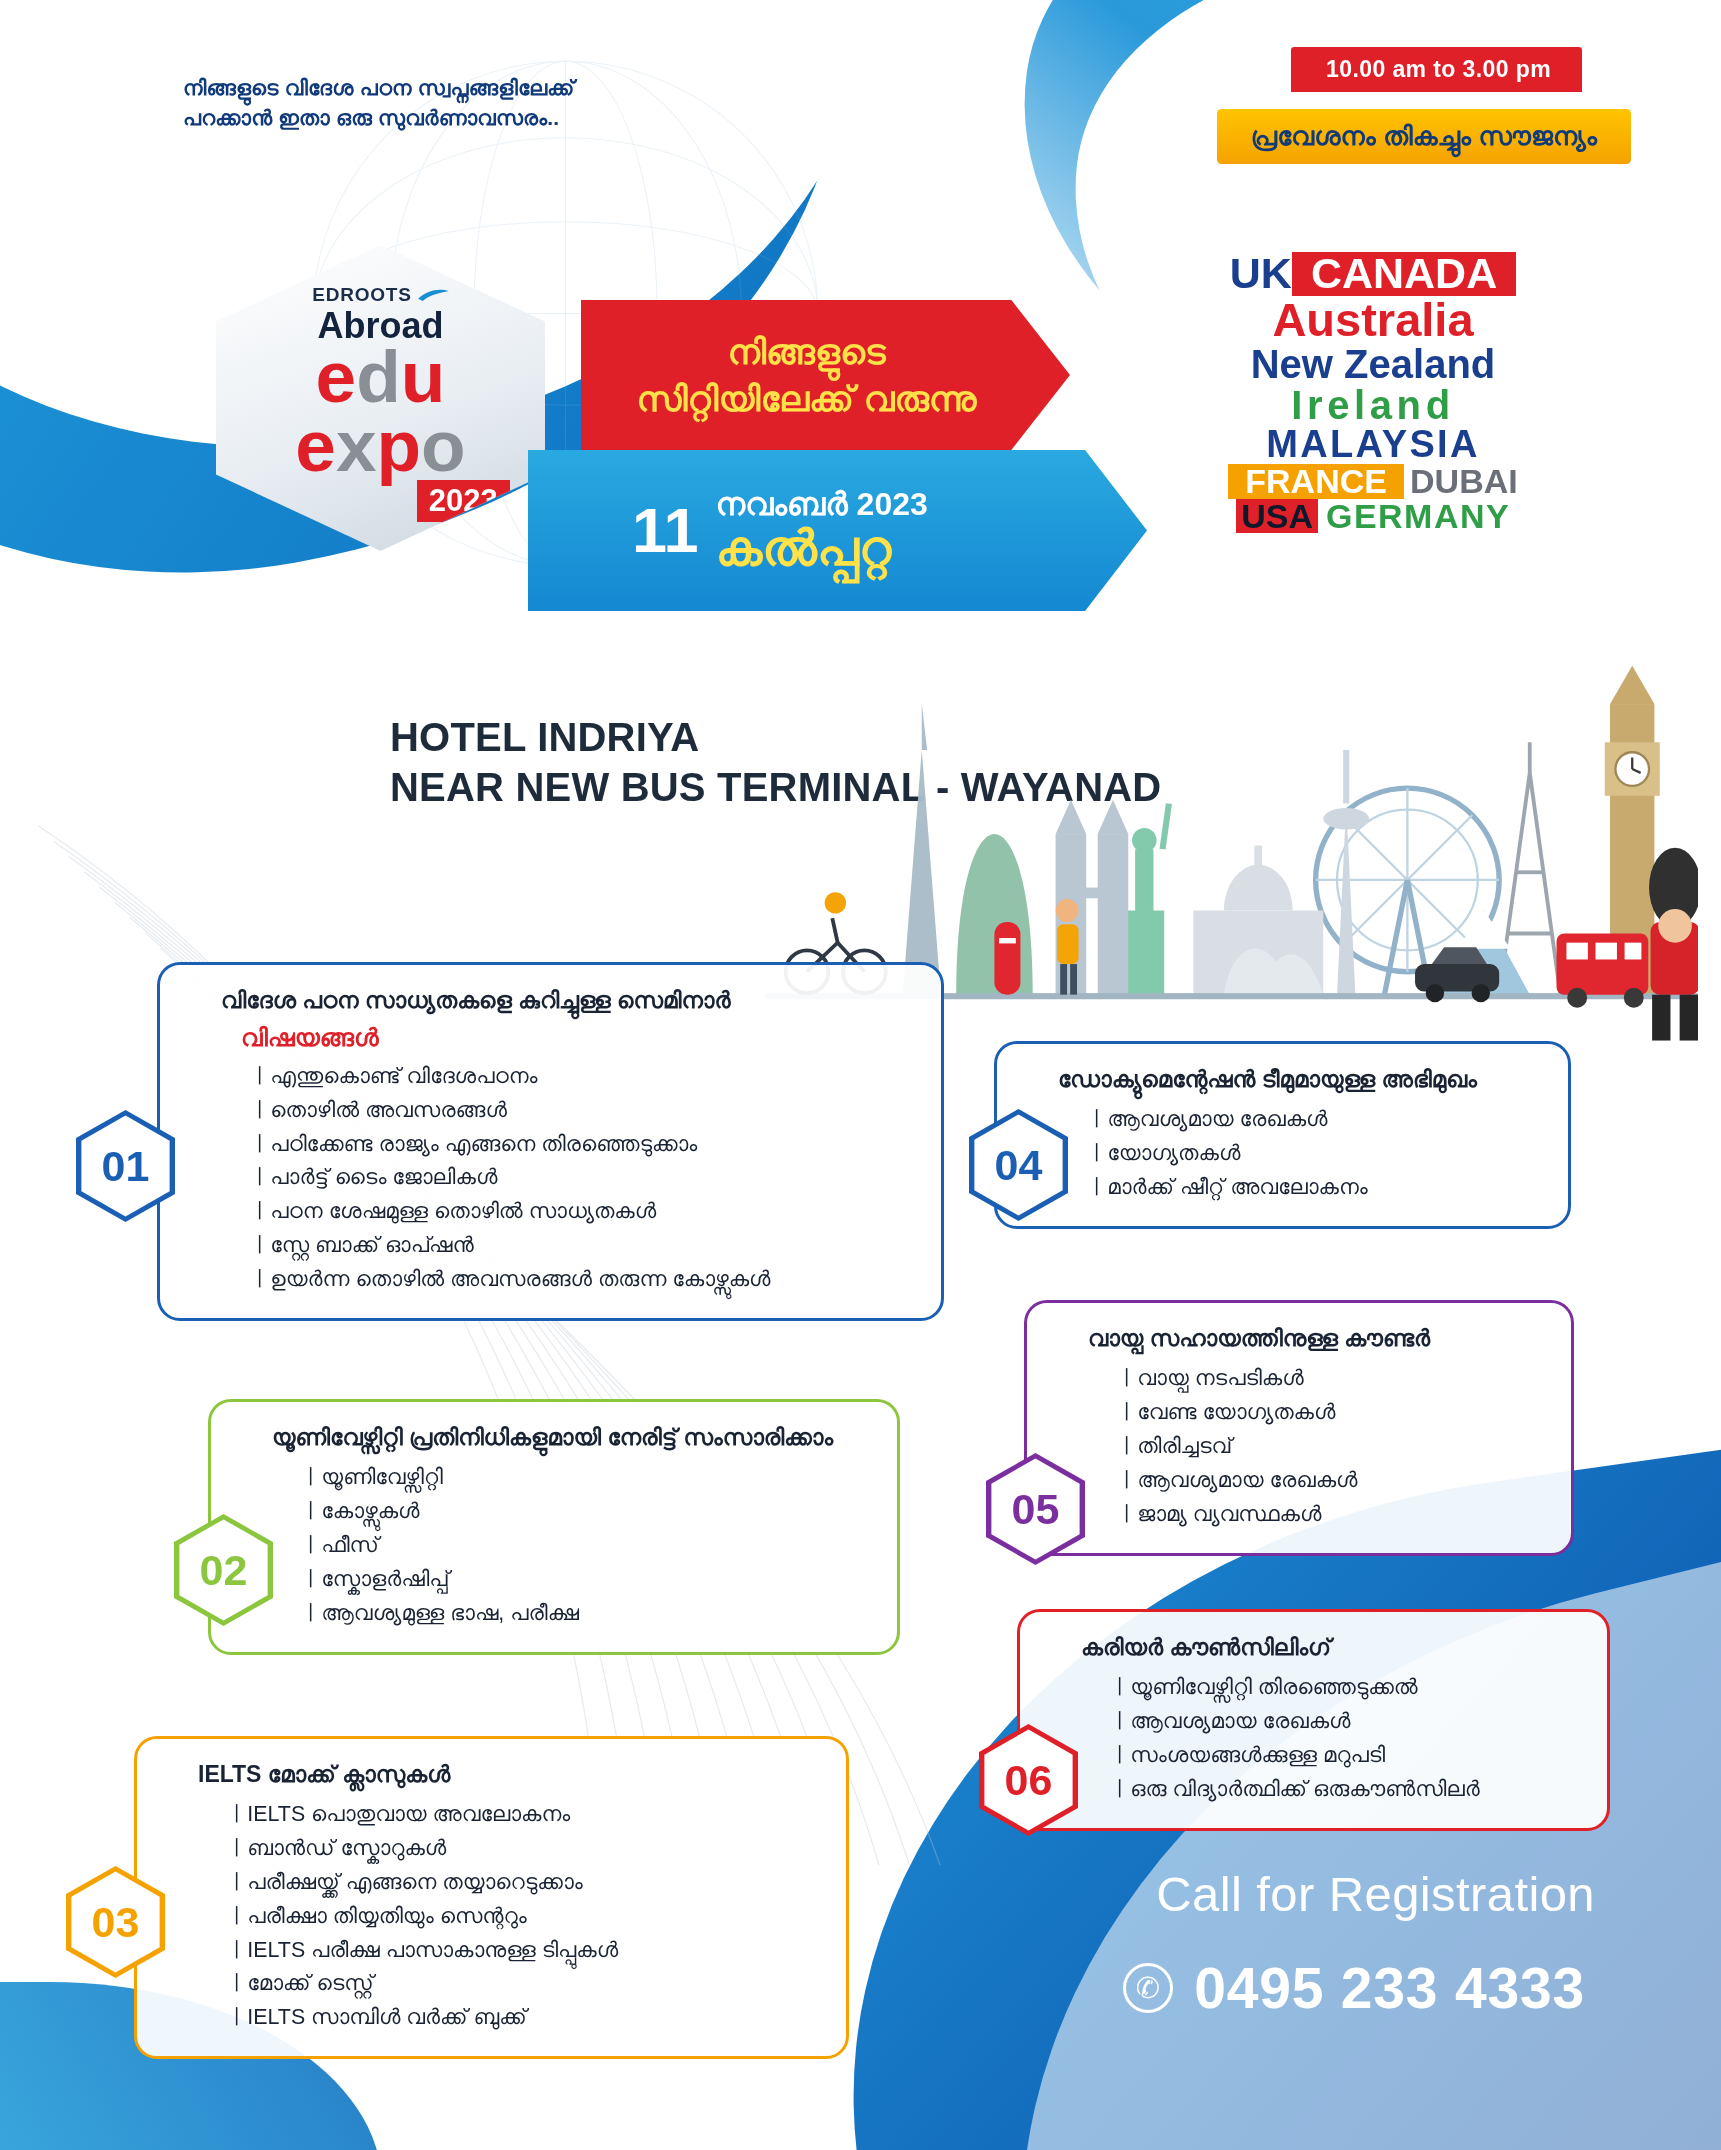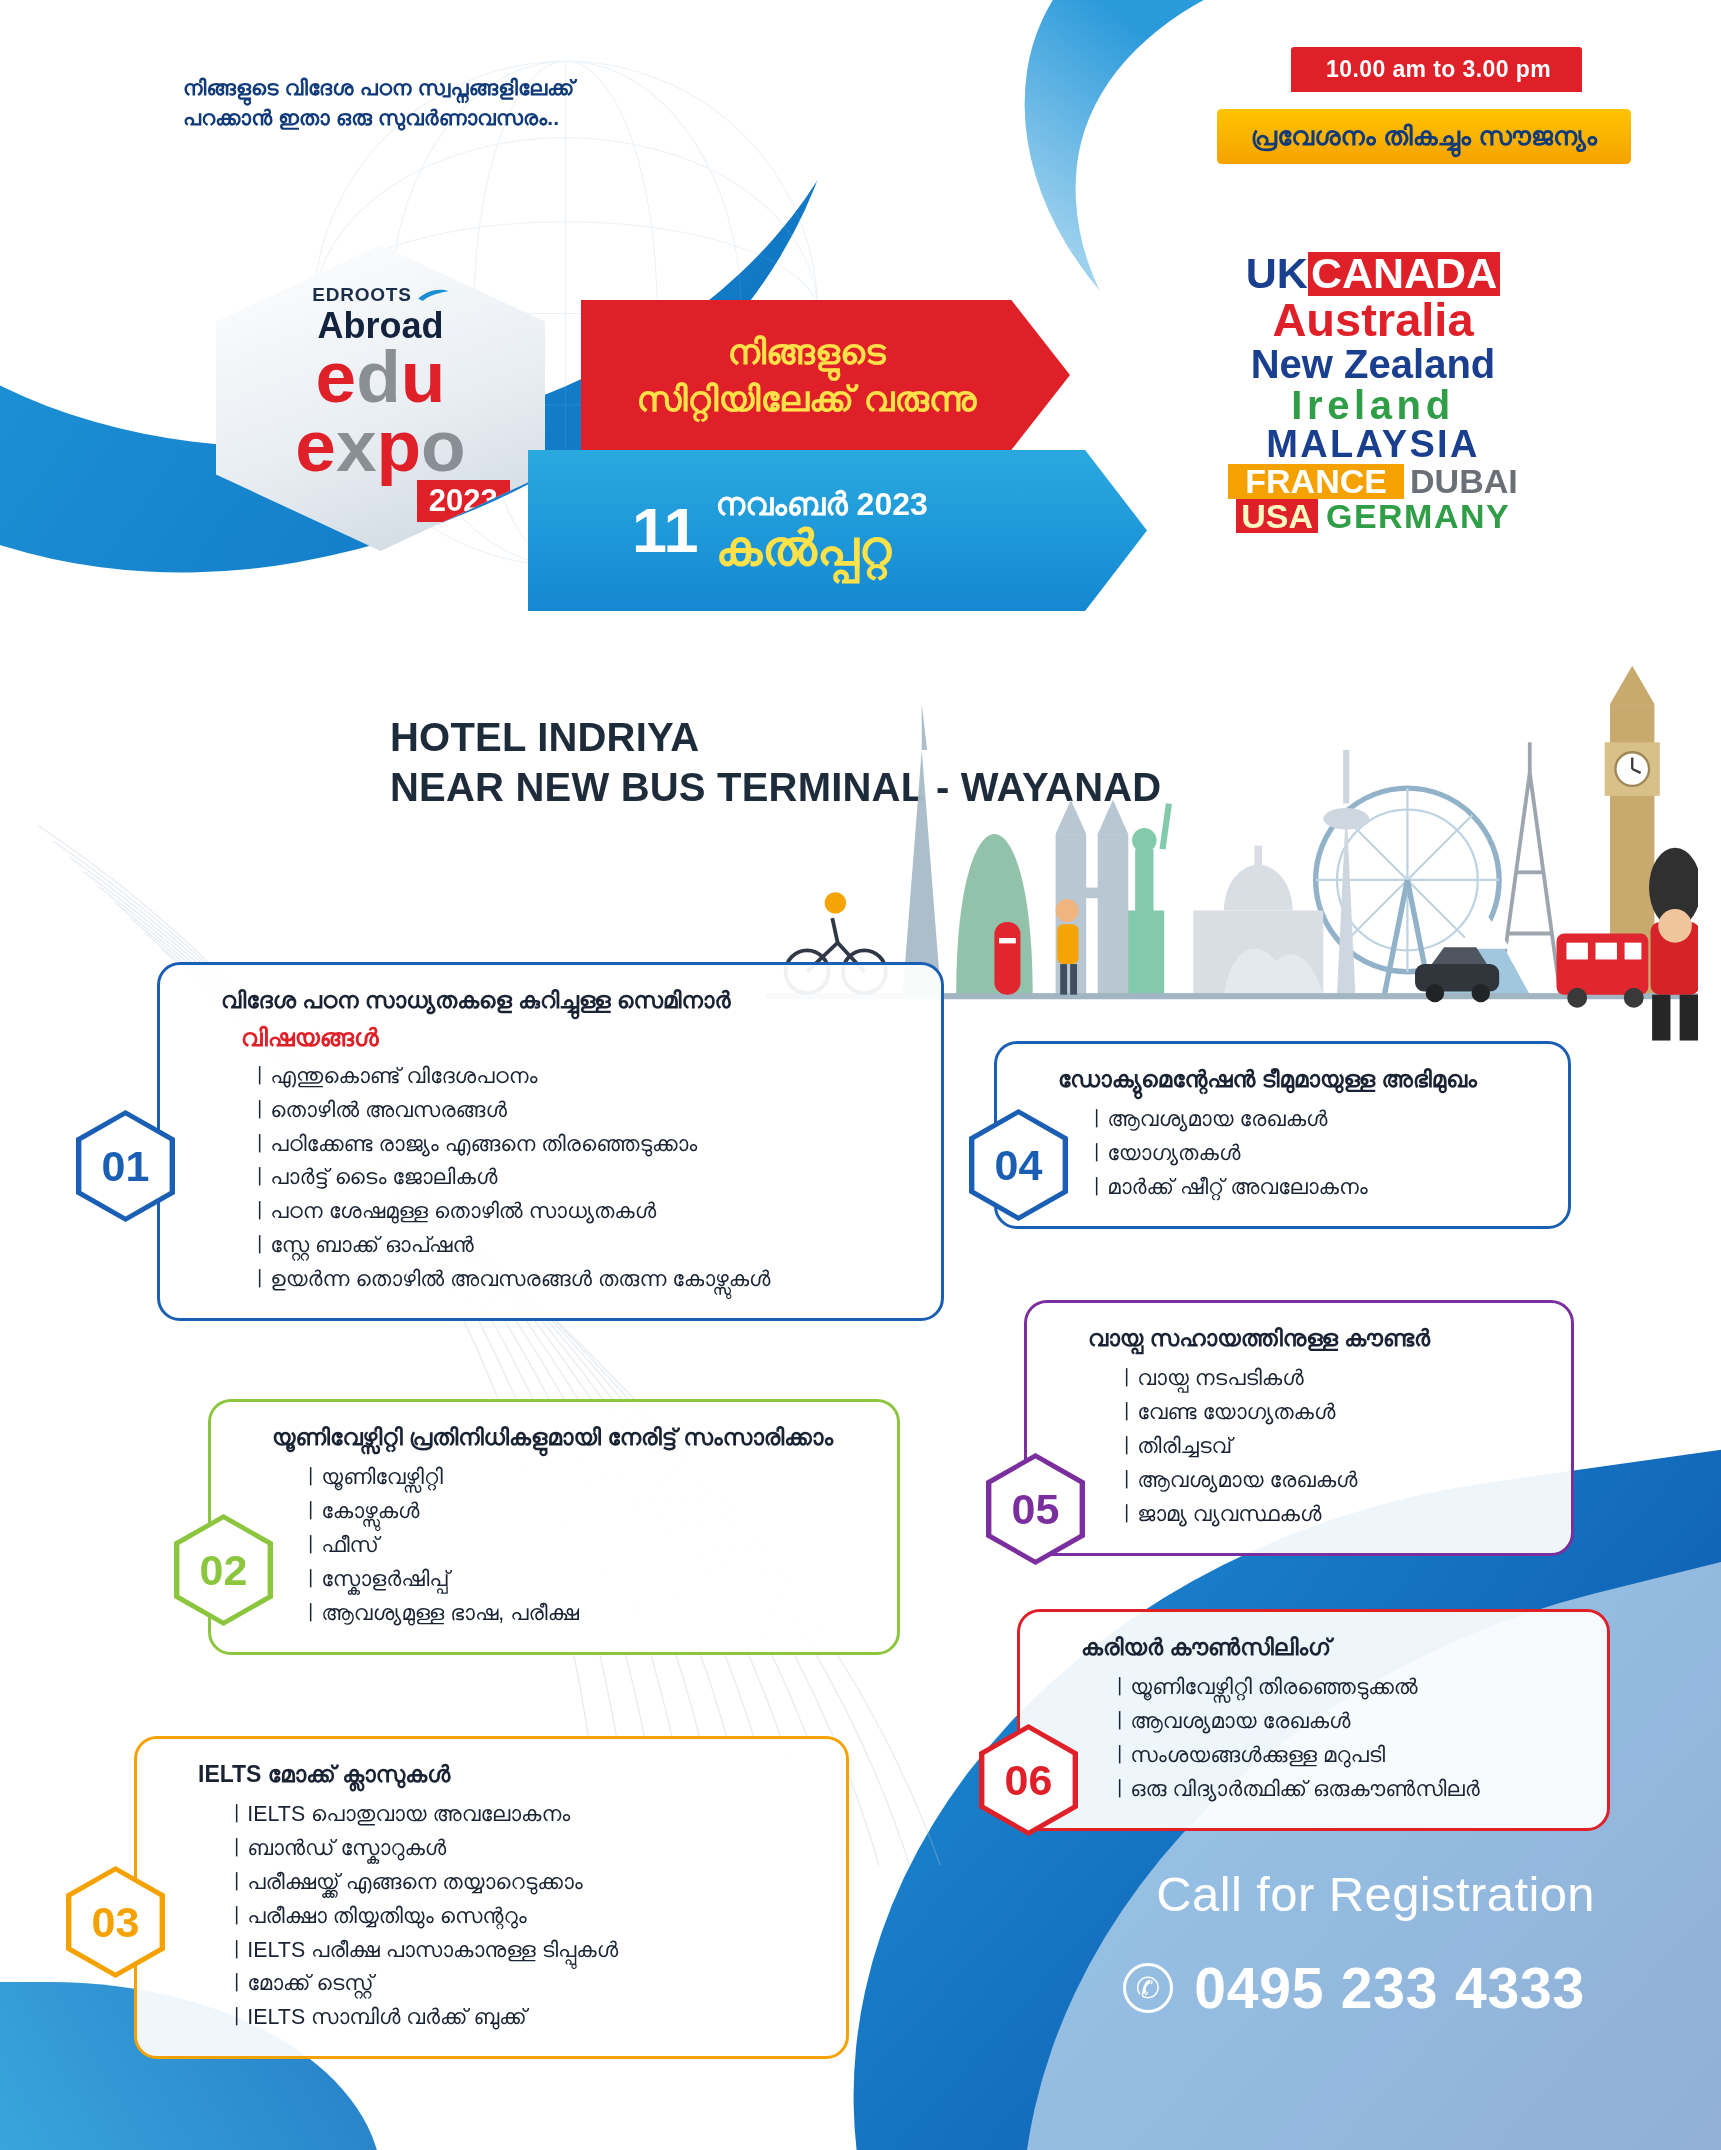--- a/index.html
+++ b/index.html
@@ -179,28 +179,28 @@
   .countries {
     position: absolute;
     top: 252px; right: 195px;
     width: 306px;
     text-align: center;
     font-weight: bold;
     line-height: 1.02;
   }
   .c-row { display: flex; justify-content: center; align-items: baseline; }
   .c-uk { color: #1a3f8f; font-size: 43px; }
-  .c-canada { background:#e02028; color:#fff; font-size: 43px; padding: 0 3px; }
+  .c-canada { background:#e02028; color:#fff; font-size: 43px; padding: 0 19px; }
   .c-aus { color:#e02028; font-size: 47px; }
   .c-nz { color:#1a3f8f; font-size: 40px; }
   .c-ireland { color:#2f9e46; font-size: 40px; letter-spacing: 4.6px; }
   .c-malaysia { color:#1a3f8f; font-size: 38px; letter-spacing: 2.3px; }
   .c-france { background:#f5a200; color:#fff; font-size: 34px; padding: 0 17px;}
   .c-dubai { color:#6b7078; font-size: 34px; margin-left: 6.1px; }
-  .c-usa { background:#e02028; color:#fef9c3; font-size: 34px; padding: 0 5.4px; }
+  .c-usa { background:#e02028; color:#0f172a; font-size: 34px; padding: 0 5.4px; }
   .c-germany { color:#2f9e46; font-size: 34px; margin-left: 7.6px; letter-spacing: 1.5px;}
 
   
   .venue {
     position: absolute;
     top: 665px; left: 390px;
     font-size: 40px;
     font-weight: bold;
     color: #1e2b3a;
     line-height: 1.25;

